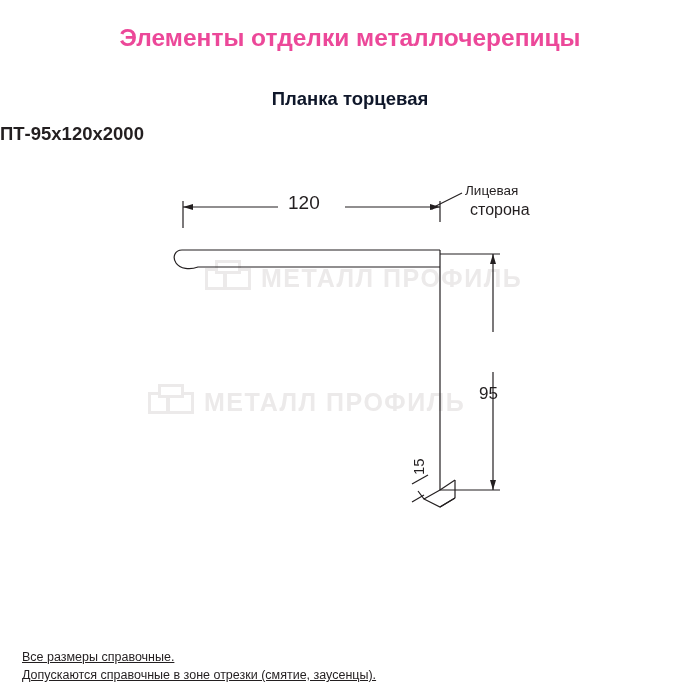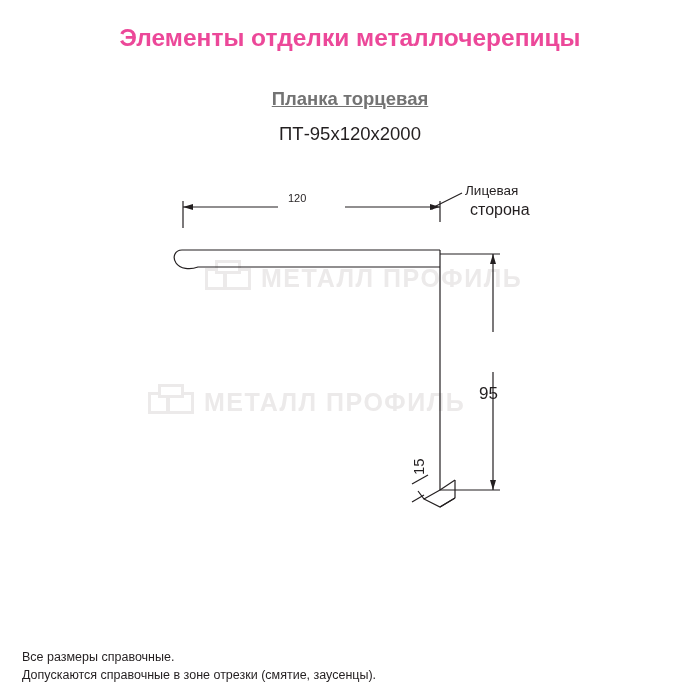--- a/index.html
+++ b/index.html
@@ -32,31 +32,30 @@
     color: #ec4899;
   }
   .title-sub {
     position: absolute;
     top: 88px;
     left: 0;
     width: 700px;
     text-align: center;
     font-size: 18.5px;
     font-weight: bold;
-    color: #737373;
-    text-decoration: underline;
+    color: #0f172a;
   }
   .title-code {
     position: absolute;
     top: 123px;
     left: 0;
     width: 700px;
-    text-align: center;
+    text-align: left;
     font-size: 18.5px;
-    font-weight: normal;
+    font-weight: bold;
     color: #231f20;
   }
   
   .watermark {
     position: absolute;
     display: flex;
     align-items: center;
     gap: 10px;
     opacity: 1;
     pointer-events: none;
@@ -93,34 +92,35 @@
     top: 150px;
     width: 700px;
     height: 400px;
   }
   .label {
     position: absolute;
     font-size: 16.5px;
     color: #231f20;
     white-space: nowrap;
   }
-  .label-120 { left: 288px; top: 42px; font-size: 11px; }
+  .label-120 { left: 288px; top: 42px; font-size: 19px; }
   .label-95  { left: 479px; top: 192px; font-size: 17px; margin-top: 42px; }
   .label-15  { left: 410px; top: 325px; font-size: 15px; transform: rotate(-90deg); transform-origin: left top; }
   .label-face-1 { left: 465px; top: 33px; font-size: 13.5px; }
   .label-face-2 { left: 470px; top: 51px; font-size: 16px; }
 
   
   .footnotes {
     position: absolute;
     left: 22px;
     bottom: 16px;
     font-size: 12.5px;
     line-height: 18px;
     color: #231f20;
+    text-decoration: underline;
   }
 </style>
 </head>
 <body>
 
 <div class="page">
 
   <div class="title-main">Элементы отделки металлочерепицы</div>
   <div class="title-sub">Планка торцевая</div>
   <div class="title-code">ПТ-95x120x2000</div>

